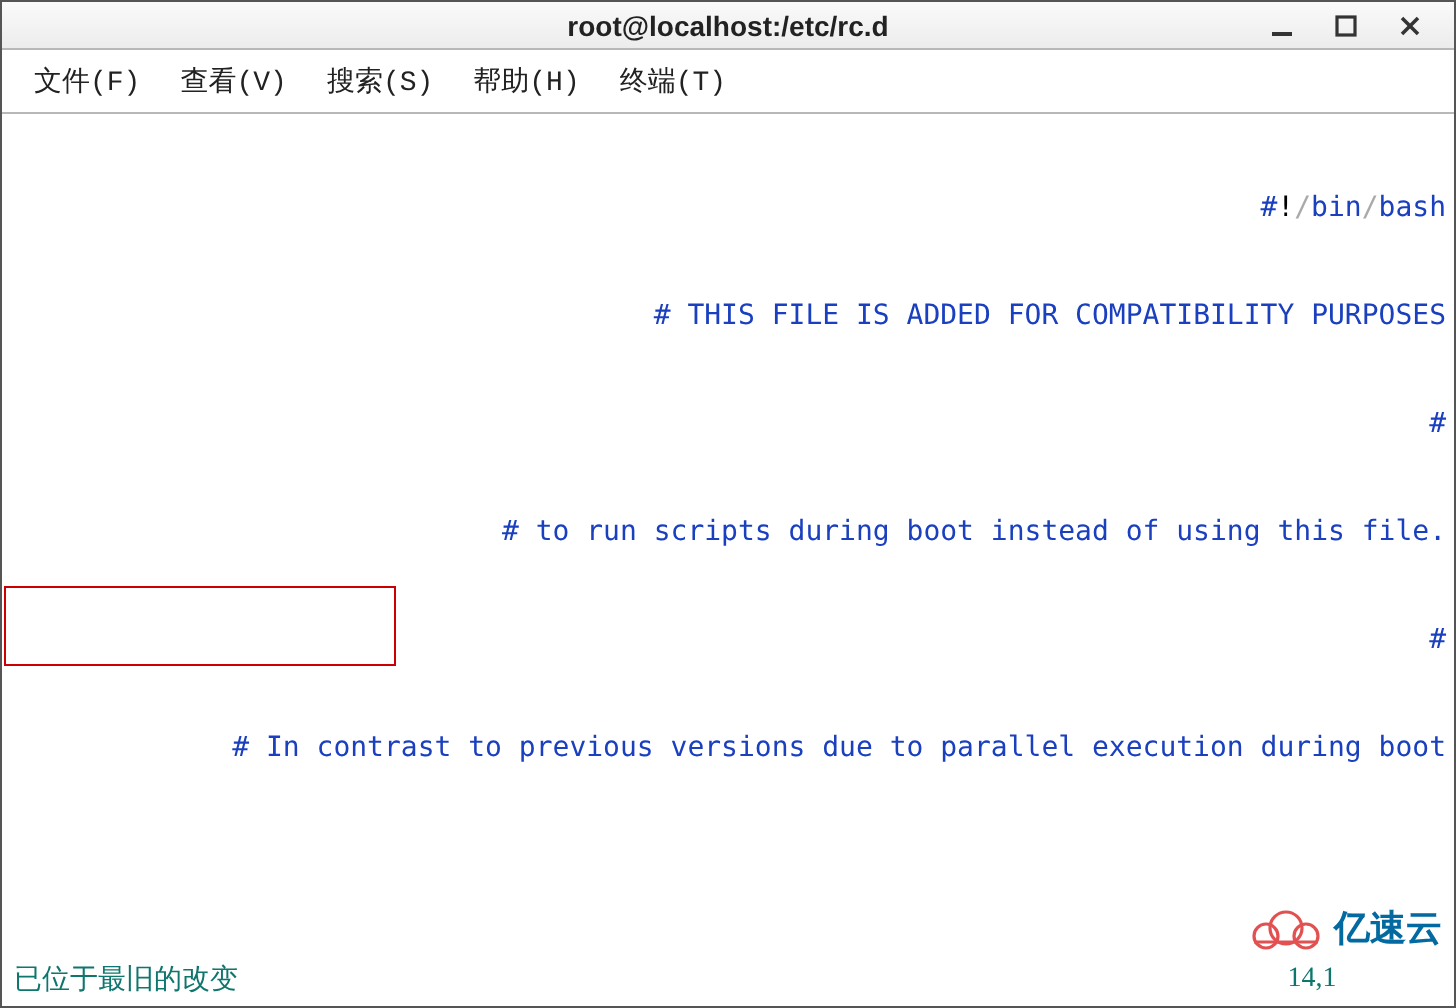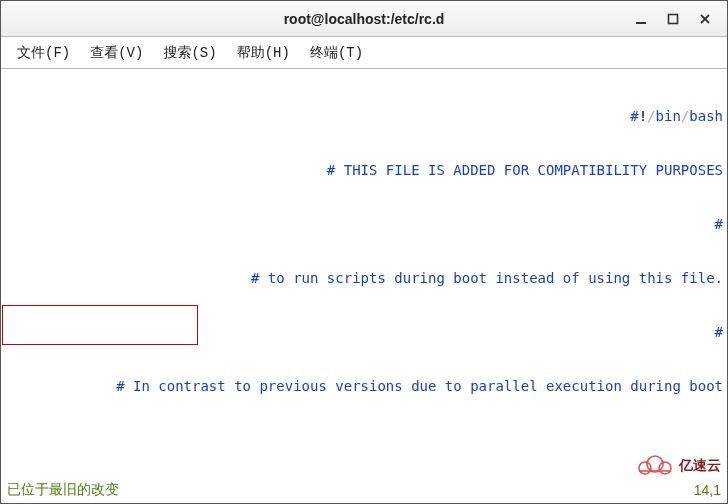--- a/index.html
+++ b/index.html
@@ -1,32 +1,32 @@
 <!DOCTYPE html>
 <html><head>
 <meta charset="utf-8">
 <style>
   * { box-sizing: border-box; margin: 0; padding: 0; }
   html, body { width: 728px; height: 504px; overflow: hidden; font-family: sans-serif; background: #fff; }
   .window { width: 728px; height: 504px; display: flex; flex-direction: column; border: 1px solid #555; }
-  .titlebar { height: 36px; background: linear-gradient(#fafafa,#ececec); border-bottom: 1px solid #b8b8b8; display: flex; align-items: center; position: relative; }
+  .titlebar { height: 24px; background: linear-gradient(#fafafa,#ececec); border-bottom: 1px solid #b8b8b8; display: flex; align-items: center; position: relative; }
   .title { position: absolute; left: 0; right: 0; text-align: center; font-weight: bold; font-size: 14px; color: #222; }
   .win-controls { position: absolute; right: 4px; top: 0; bottom: 0; display: flex; align-items: center; gap: 12px; padding-right: 8px; }
   .win-btn { width: 20px; height: 20px; display: flex; align-items: center; justify-content: center; cursor: pointer; font-size: 14px; color: #333; }
   .menubar { height: 32px; background: #fff; border-bottom: 1px solid #b8b8b8; display: flex; align-items: center; padding: 0 6px; gap: 0; font-size: 14px; color: #222; font-family: Liberation Mono, monospace; }
   .menu-item { padding: 4px 10px; cursor: pointer; }
   .terminal { flex: 1; background: #fff; font-family: "DejaVu Sans Mono","Courier New",monospace; font-size: 14px; line-height: 18px; color: #000; padding: 2px 4px 0 4px; white-space: pre; position: relative; overflow: hidden; }
   .line { height: 18px; text-align: right; }
   .c-comment { color: #1a3fbf; }
   .c-slash { color: #aaa; }
   .redbox { position: absolute; border: 1px solid #cc0000; pointer-events: none; }
-  .statusbar { height: 24px; font-family: Liberation Sans, sans-serif; font-size: 14px; background: #fff; display: flex; align-items: center; padding: 0 6px 2px 6px; color: #4d7c0f; }
+  .statusbar { height: 24px; font-family: Liberation Serif, serif; font-size: 14px; background: #fff; display: flex; align-items: center; padding: 0 6px 2px 6px; color: #0f766e; }
   .status-left { flex: 1; }
-  .status-right { width: 130px; text-align: right; }
-  .watermark { position: absolute; right: 6px; bottom: 2px; display: flex; align-items: center; gap: 4px; color: #7f1d1d; font-size: 14px; font-weight: bold; pointer-events: none; }
+  .status-right { width: 130px; text-align: center; }
+  .watermark { position: absolute; right: 6px; bottom: 2px; display: flex; align-items: center; gap: 4px; color: #0369a1; font-size: 18px; font-weight: bold; pointer-events: none; }
   .watermark svg { opacity: 0.85; }
 </style>
 </head>
 <body>
 
 <div class="window">
 
   <div class="titlebar">
     <div class="title">root@localhost:/etc/rc.d</div>
     <div class="win-controls">

